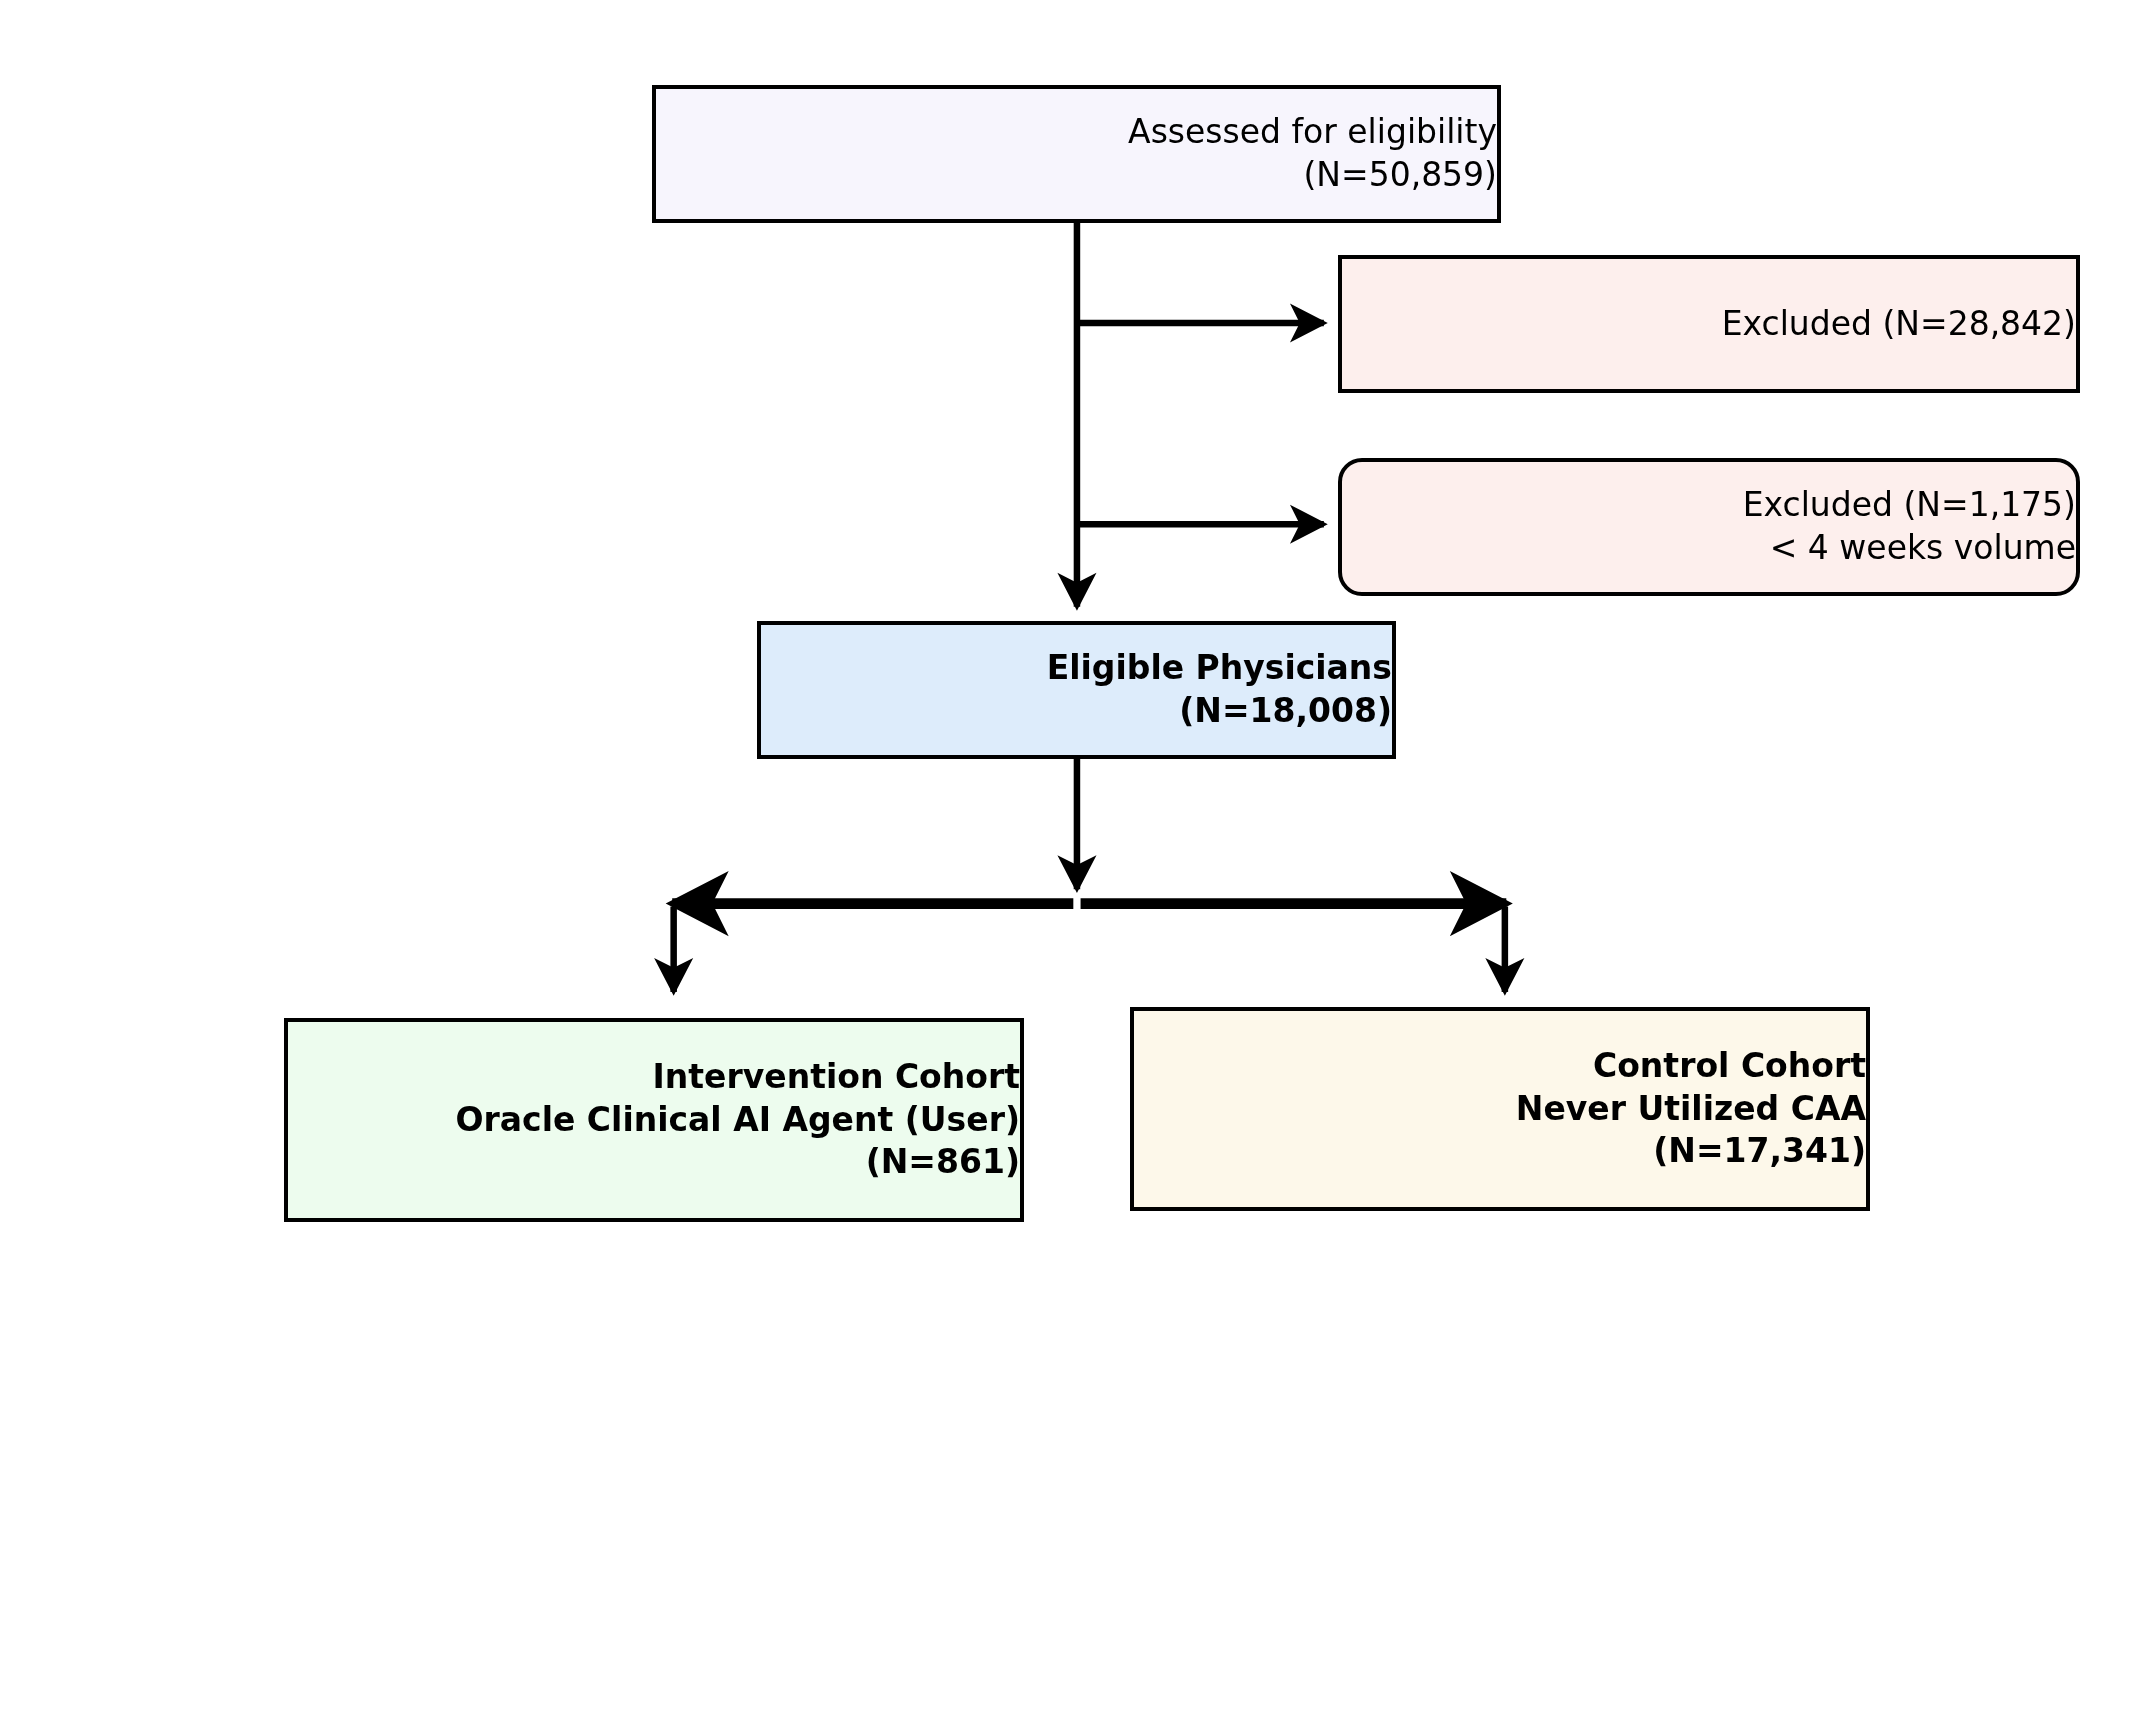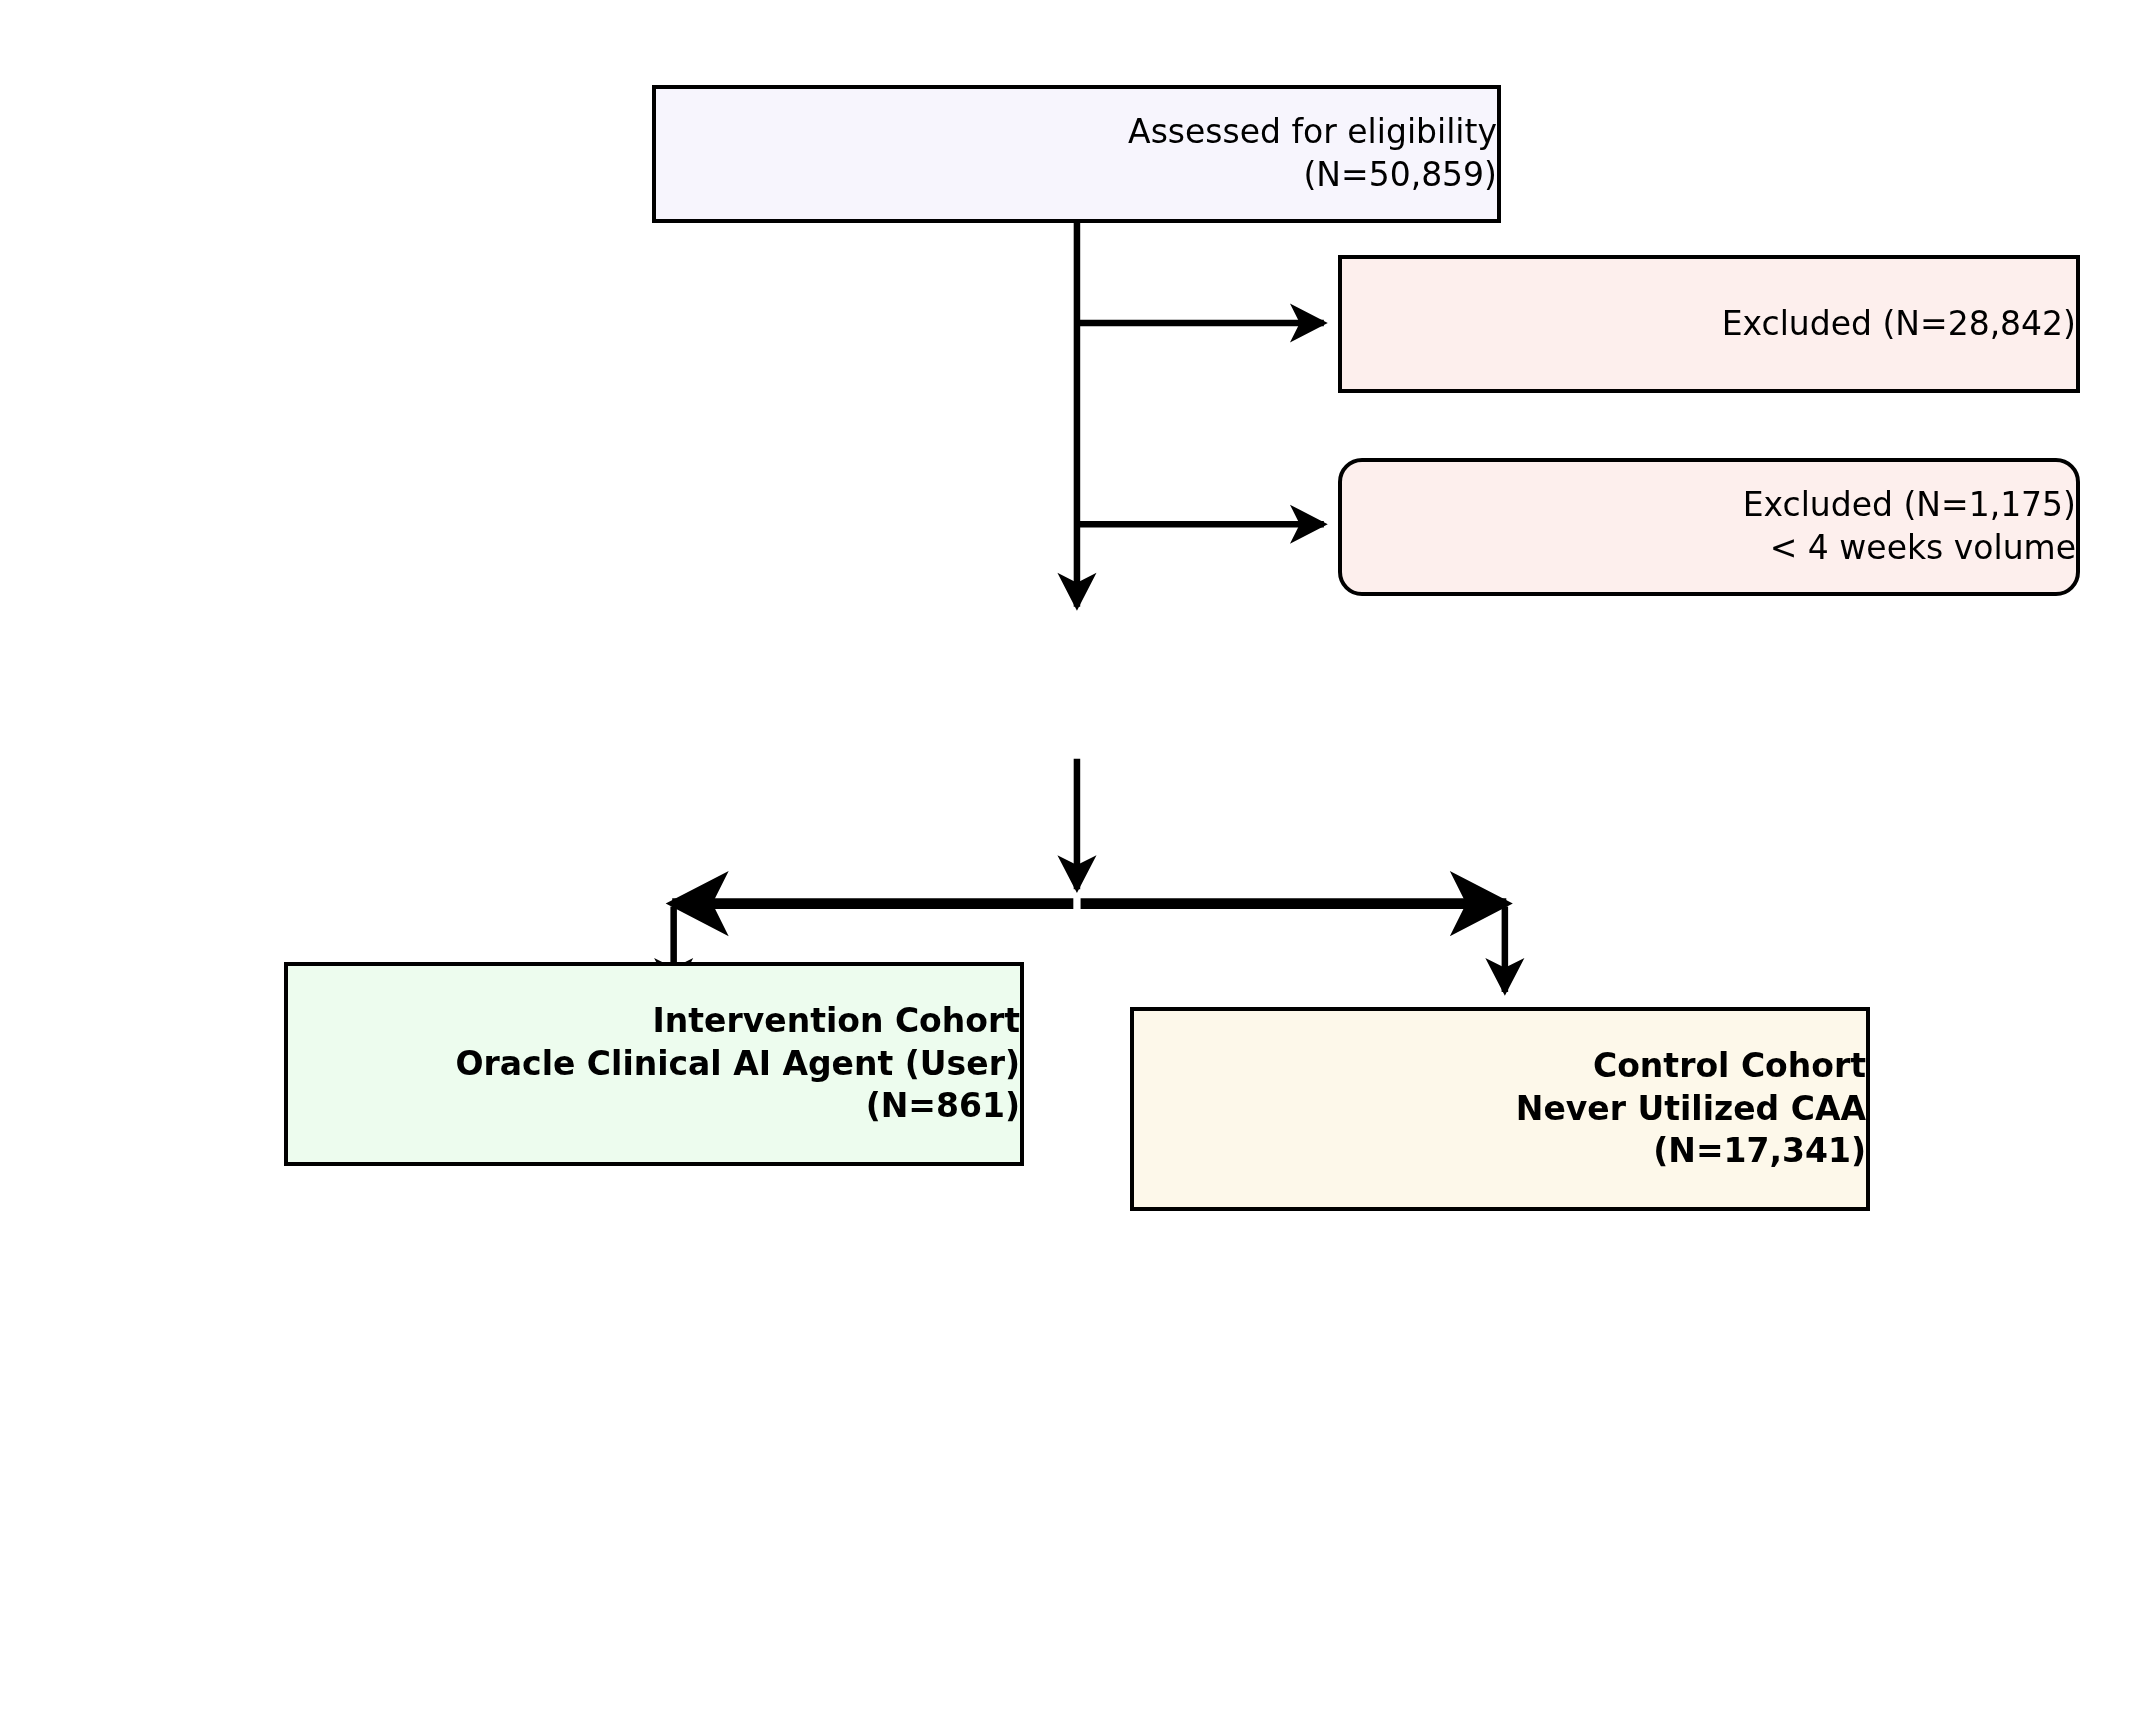--- a/index.html
+++ b/index.html
@@ -57,21 +57,21 @@
   #node-excluded-2 {
     left: 1338px; top: 458px;  width: 742px; height: 138px;
     background: #fdefed;
     border-radius: 24px;
   }
   #node-eligible {
     left: 757px; top: 621px;  width: 639px;  height: 138px;
     background: #ddecfb;
   }
   #node-intervention {
-    left: 284px;  top: 962px; width: 740px; height: 204px;
+    left: 284px;  top: 1018px; width: 740px; height: 204px;
     background: #edfcee;
   }
   #node-control {
     left: 1130px; top: 1007px; width: 740px; height: 204px;
     background: #fdf8ea;
   }
 </style>
 </head>
 <body>
 
@@ -124,20 +124,24 @@
 
   <div class="node-box" id="node-excluded-1" style="background: rgb(253, 239, 237);">
     <span class="node-line t-regular">Excluded (N=28,842)</span>
   </div>
 
   <div class="node-box" id="node-excluded-2" style="background: rgb(253, 239, 237);">
     <span class="node-line t-regular">Excluded (N=1,175)</span>
     <span class="node-line t-regular">&lt; 4 weeks volume</span>
   </div>
 
+  <div class="node-box" id="node-eligible" style="background: rgb(221, 236, 251);">
+    <span class="node-line t-bold">Eligible Physicians</span>
+    <span class="node-line t-bold">(N=18,008)</span>
+  </div>
 
   <div class="node-box" id="node-intervention" style="background: rgb(237, 252, 238);">
     <span class="node-line t-bold">Intervention Cohort</span>
     <span class="node-line t-bold">Oracle Clinical AI Agent (User)</span>
     <span class="node-line t-bold">(N=861)</span>
   </div>
 
   <div class="node-box" id="node-control" style="background: rgb(253, 248, 234);">
     <span class="node-line t-bold">Control Cohort</span>
     <span class="node-line t-bold">Never Utilized CAA</span>

